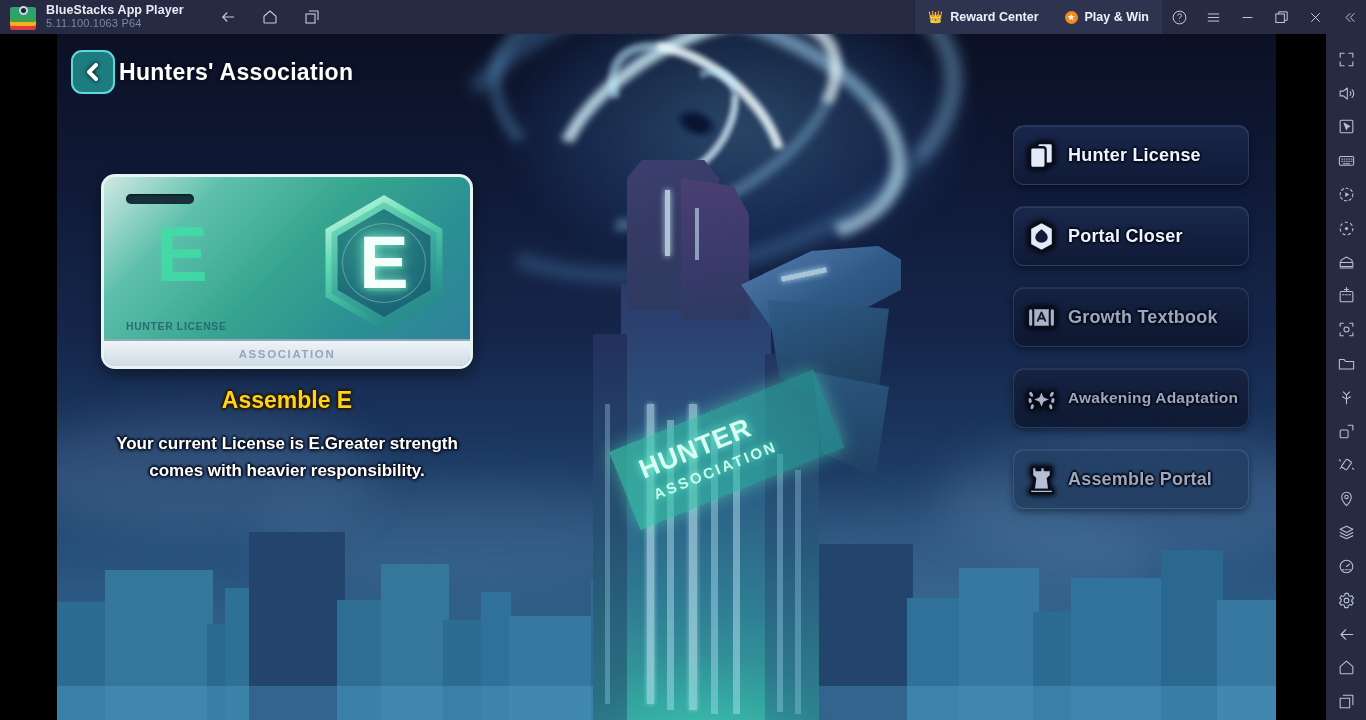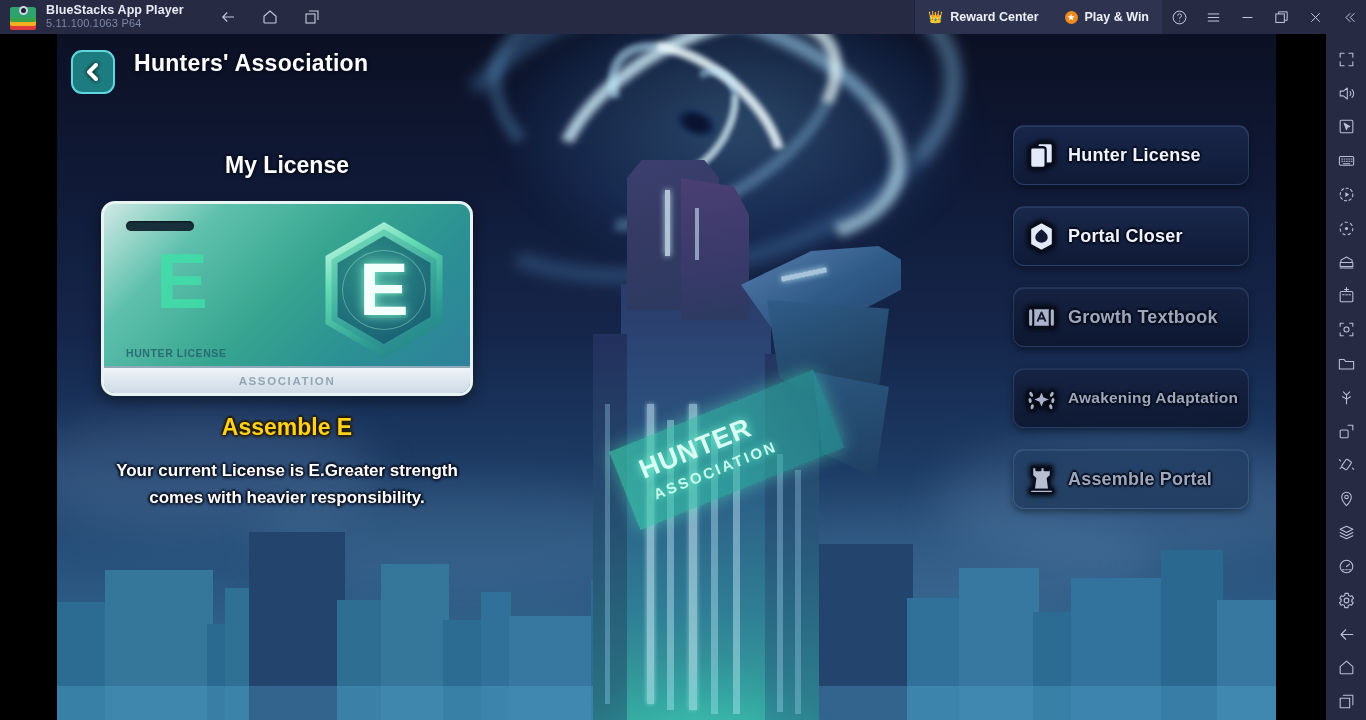--- a/index.html
+++ b/index.html
@@ -82,21 +82,21 @@
 
   
   #tower { position:absolute; left:512px; top:70px; width:310px; height:616px; }
   .twr { position:absolute; }
 
   
   #city { position:absolute; left:0; bottom:0; width:1219px; height:200px; }
   .bldg { position:absolute; bottom:0; background:#2e6b8e; }
 
   
-  #hdr { position:absolute; left:14px; top:16px; display:flex; gap:19px; z-index:10; }
+  #hdr { position:absolute; left:14px; top:16px; display:flex; align-items:center; gap:4px; z-index:10; }
   #back-btn { width:44px; height:44px; border-radius:11px; background:#1d7c7f;
               border:2px solid #5fd8dd; display:flex; align-items:center; justify-content:center; cursor:pointer; }
   #back-btn svg { width:24px; height:24px; stroke:#fff; fill:none; stroke-width:4; stroke-linecap:round; stroke-linejoin:round;
                   filter:drop-shadow(0 0 2px #000); }
   #hdr-title { font-size:23px; font-weight:bold; color:#fff; letter-spacing:.3px;
                text-shadow:-2px 0 2px #0a1020, 2px 0 2px #0a1020, 0 -2px 2px #0a1020, 0 2px 3px #0a1020; }
 
   
   #lic-panel { position:absolute; left:0; top:118px; width:460px; z-index:10; text-align:center; }
   #lic-heading { font-size:23px; font-weight:bold; color:#fff;
@@ -337,21 +337,20 @@
     <div id="hdr">
       <div id="back-btn">
         <svg viewBox="0 0 24 24">
             <path d="M15 5l-7 7 7 7"></path>
           </svg>
       </div>
       <div id="hdr-title">Hunters' Association</div>
     </div>
 
     <div id="lic-panel">
-      <div id="lic-heading">My License</div>
 
       <div id="lic-card">
         <div id="card-slot"></div>
         <div id="card-bigE">E</div>
         <div id="card-sub">HUNTER LICENSE</div>
 
         <div id="hexbadge">
           <div class="hx hx-outer"></div>
           <div class="hx hx-mid"></div>
           <div class="hx hx-in"></div>

